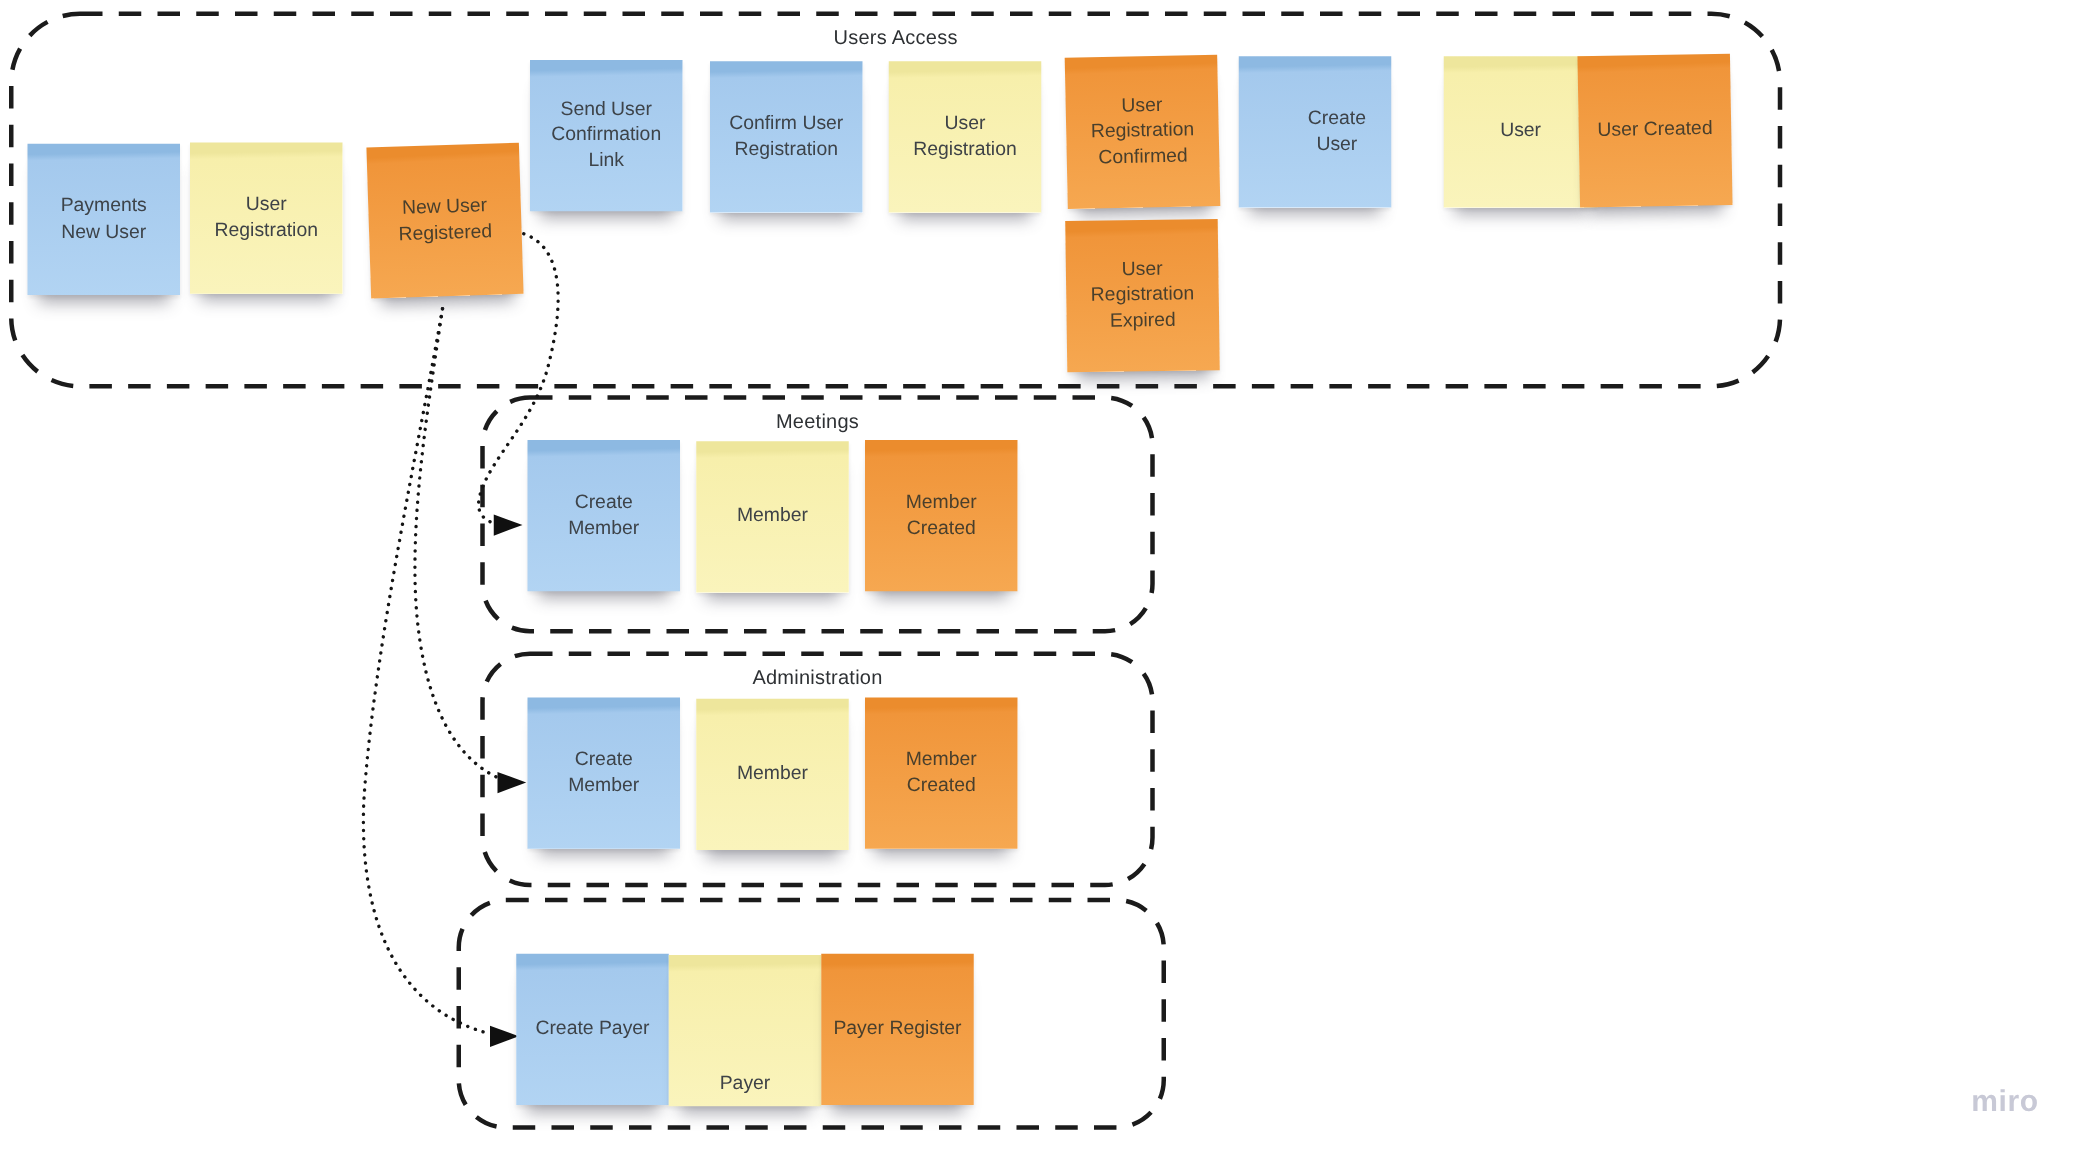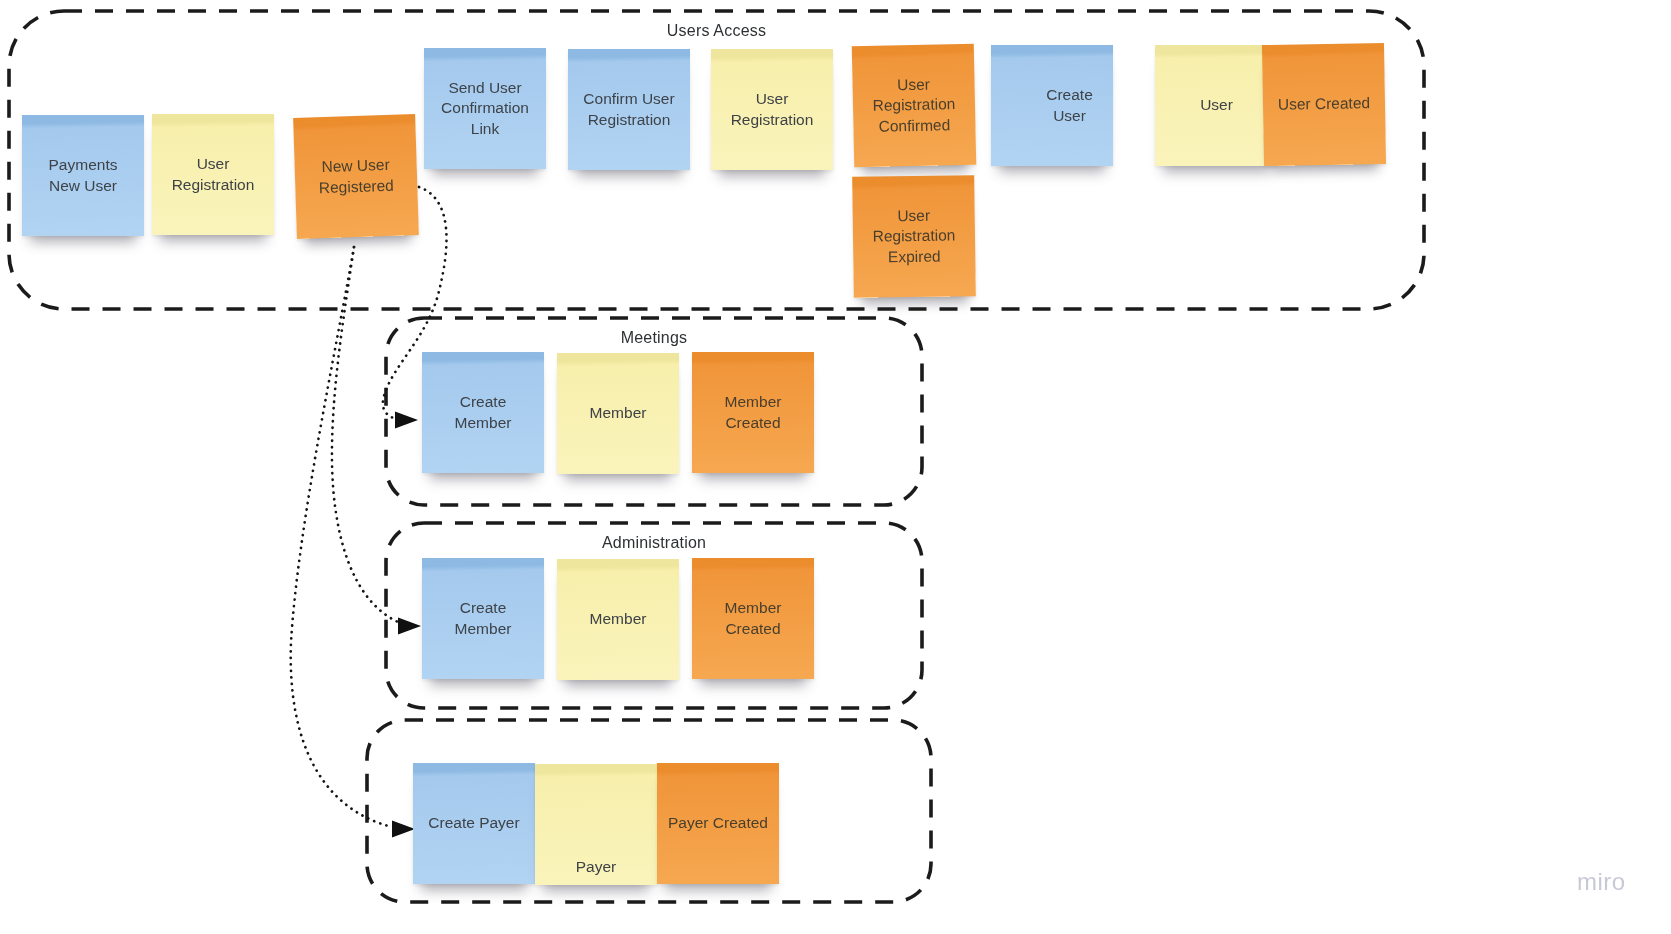--- a/index.html
+++ b/index.html
@@ -17,21 +17,21 @@
   }
   .note{
     position:absolute;z-index:3;box-sizing:border-box;
     display:flex;align-items:center;justify-content:center;text-align:center;
     padding:8px 9px;font-size:15.5px;line-height:1.3;
     box-shadow:0 14px 12px -8px rgba(75,75,90,.45), 0 2px 3px rgba(0,0,0,.07);
   }
   .note span{display:block;}
   .watermark{
     position:absolute;z-index:4;left:1577px;top:868px;
-    font-size:24px;font-weight:normal;color:#c8c9d6;letter-spacing:.5px;
+    font-size:24px;font-weight:bold;color:#c8c9d6;letter-spacing:.5px;
   }
 </style>
 </head>
 <body>
 
 <div id="board">
 
   <svg id="geo" width="1671" height="934" viewBox="0 0 1671 934">
       <rect x="367" y="720" width="564" height="182" rx="38" ry="38" class="gbox" style="stroke: rgb(27, 27, 27);"></rect>
       <rect x="386" y="523" width="536" height="185" rx="38" ry="38" class="gbox" style="stroke: rgb(27, 27, 27);"></rect>
@@ -107,15 +107,15 @@
     <div class="note" style="left: 692px; top: 558px; width: 122px; height: 121px; background: linear-gradient(179deg, rgb(235, 140, 45) 0%, rgb(235, 140, 45) 7%, rgb(240, 149, 58) 11%, rgb(246, 168, 81) 100%); color: rgb(73, 63, 44);">
       <span>Member Created</span>
     </div>
     <div class="note" style="left: 413px; top: 763px; width: 122px; height: 121px; background: linear-gradient(179deg, rgb(141, 185, 226) 0%, rgb(141, 185, 226) 7%, rgb(164, 201, 237) 11%, rgb(178, 212, 243) 100%); color: rgb(61, 67, 73);">
       <span>Create Payer</span>
     </div>
     <div class="note" style="left: 535px; top: 764px; width: 122px; height: 121px; background: linear-gradient(179deg, rgb(238, 230, 156) 0%, rgb(238, 230, 156) 7%, rgb(247, 239, 171) 11%, rgb(250, 244, 188) 100%); color: rgb(62, 66, 71); align-items: flex-end;">
       <span>Payer</span>
     </div>
     <div class="note" style="left: 657px; top: 763px; width: 122px; height: 121px; background: linear-gradient(179deg, rgb(235, 140, 45) 0%, rgb(235, 140, 45) 7%, rgb(240, 149, 58) 11%, rgb(246, 168, 81) 100%); color: rgb(73, 63, 44);">
-      <span>Payer Created</span>
+      <span>Payer Register</span>
     </div>
   </div>
 
 </body></html>

